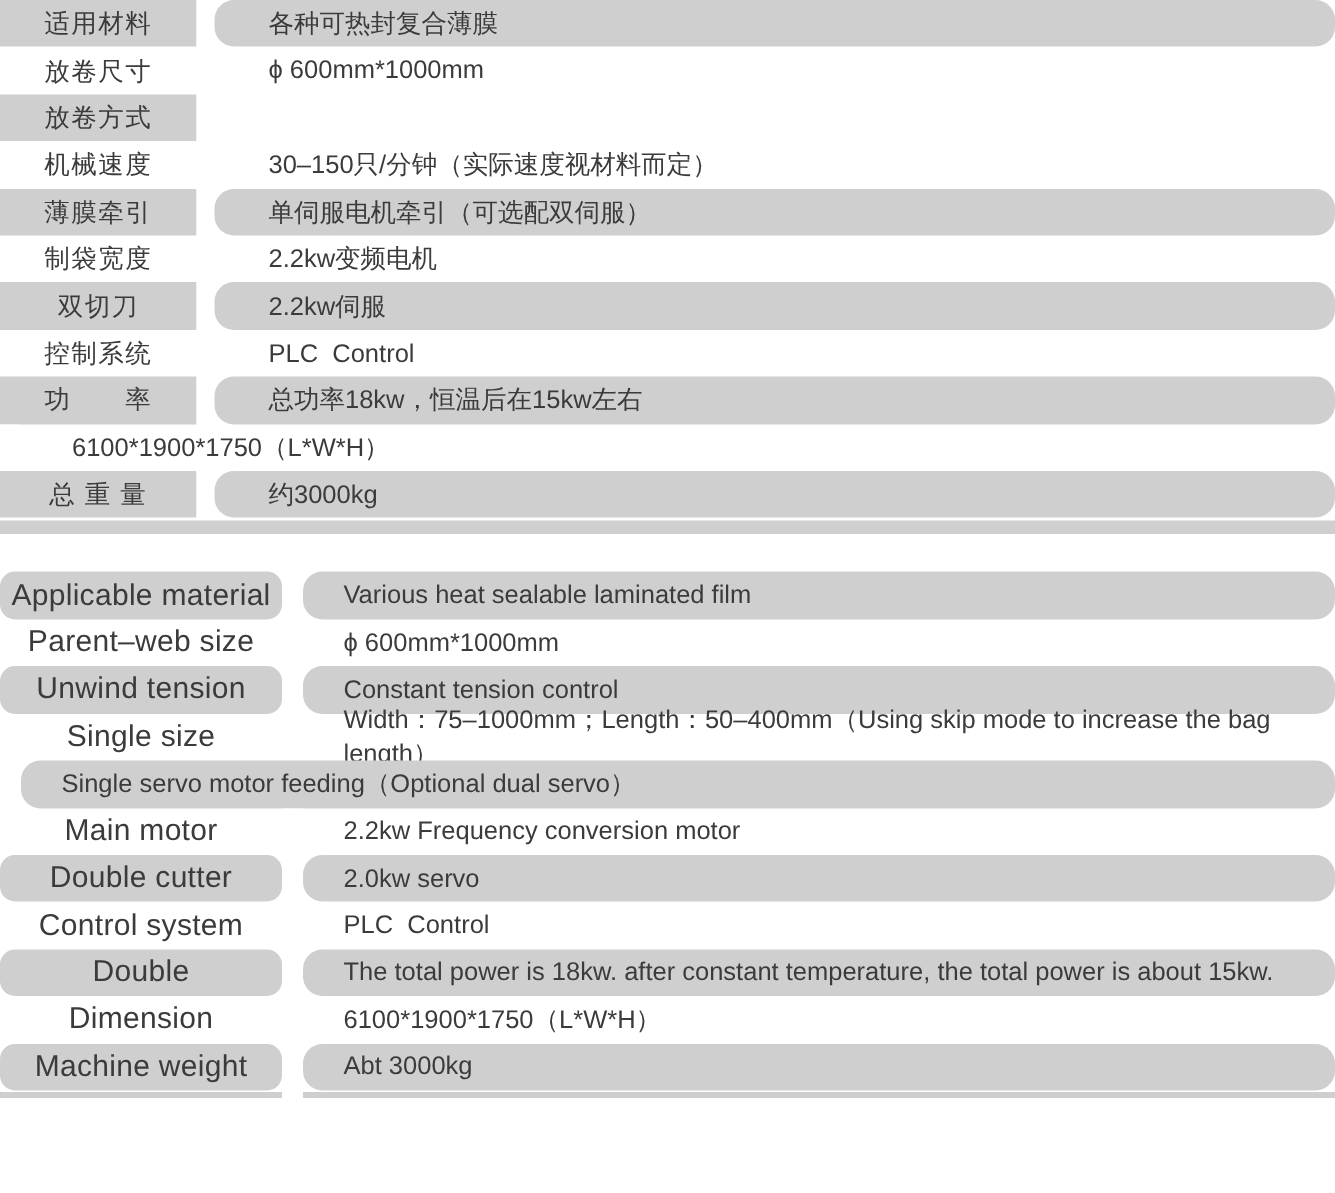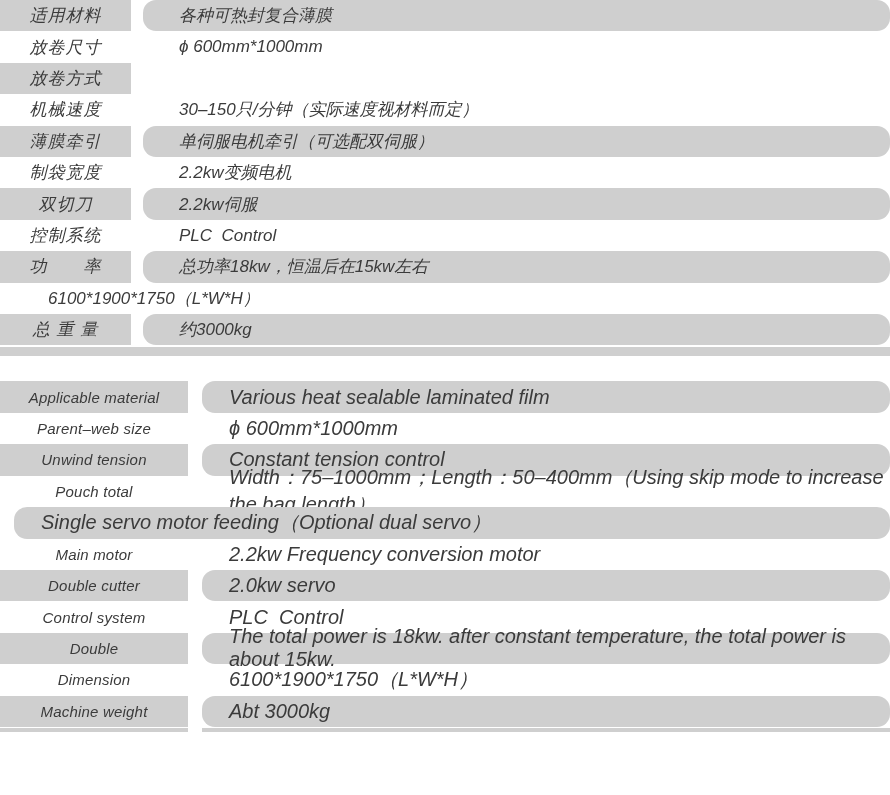--- a/index.html
+++ b/index.html
@@ -8,42 +8,42 @@
     background: #ffffff;
   }
   .page {
     width: 890px;
     height: 795px;
     overflow: hidden;
     background: #ffffff;
     font-family: "Liberation Sans", "DejaVu Sans", sans-serif;
     color: #3b3b3b;
   }
-  .spec { display: flex; flex-direction: column; font-style: italic; }
+  .spec { display: flex; flex-direction: column; }
   .spec .row { display: flex; height: 31.42px; align-items: stretch; }
   .spec .row:nth-child(odd) .cell { background: #cfcfcf; }
   .cell { display: flex; align-items: center; }
   .cell.label {
     justify-content: center;
     text-align: center;
   }
   .gutter { background: #ffffff; }
   .cell.value {
     flex: 1;
     white-space: pre-wrap;
     border-radius: 13px;
   }
   
   .spec.cn .cell.label { width: 131px; font-size: 17px; letter-spacing: 1px; }
   .spec.cn .gutter { width: 12px; }
   .spec.cn .cell.value { padding-left: 36px; font-size: 17px; }
   
-  .spec.en .cell.label { width: 188px; font-size: 15px; letter-spacing: 0.2px; }
+  .spec.en .cell.label { width: 188px; font-size: 20px; letter-spacing: 0.2px; border-radius: 10px; }
   .spec.en .gutter { width: 14px; }
-  .spec.en .cell.value { padding-left: 27px; font-size: 20px; }
+  .spec.en .cell.value { padding-left: 27px; font-size: 17px; }
 
   .band { height: 9px; margin-top: 2px; background: #cfcfcf; }
   .gap { height: 25px; background: #ffffff; }
   .bottom-row { display: flex; height: 4px; margin-top: 1px; }
   .bottom-row .seg { background: #cfcfcf; }
   .bottom-row .seg.l { width: 188px; }
   .bottom-row .g { width: 14px; background: #ffffff; }
   .bottom-row .seg.r { flex: 1; }
 </style>
 </head>
@@ -120,21 +120,21 @@
       <div class="cell label">Parent–web size</div>
       <div class="gutter"></div>
       <div class="cell value">ϕ 600mm*1000mm</div>
     </div>
     <div class="row">
       <div class="cell label">Unwind tension</div>
       <div class="gutter"></div>
       <div class="cell value">Constant tension control</div>
     </div>
     <div class="row">
-      <div class="cell label">Pouch total</div>
+      <div class="cell label">Single size</div>
       <div class="gutter"></div>
       <div class="cell value">Width：75–1000mm；Length：50–400mm（Using skip mode to increase the bag length）</div>
     </div>
     <div class="row">
       <div class="gutter"></div>
       <div class="cell value">Single servo motor feeding（Optional dual servo）</div>
     </div>
     <div class="row">
       <div class="cell label">Main motor</div>
       <div class="gutter"></div>

